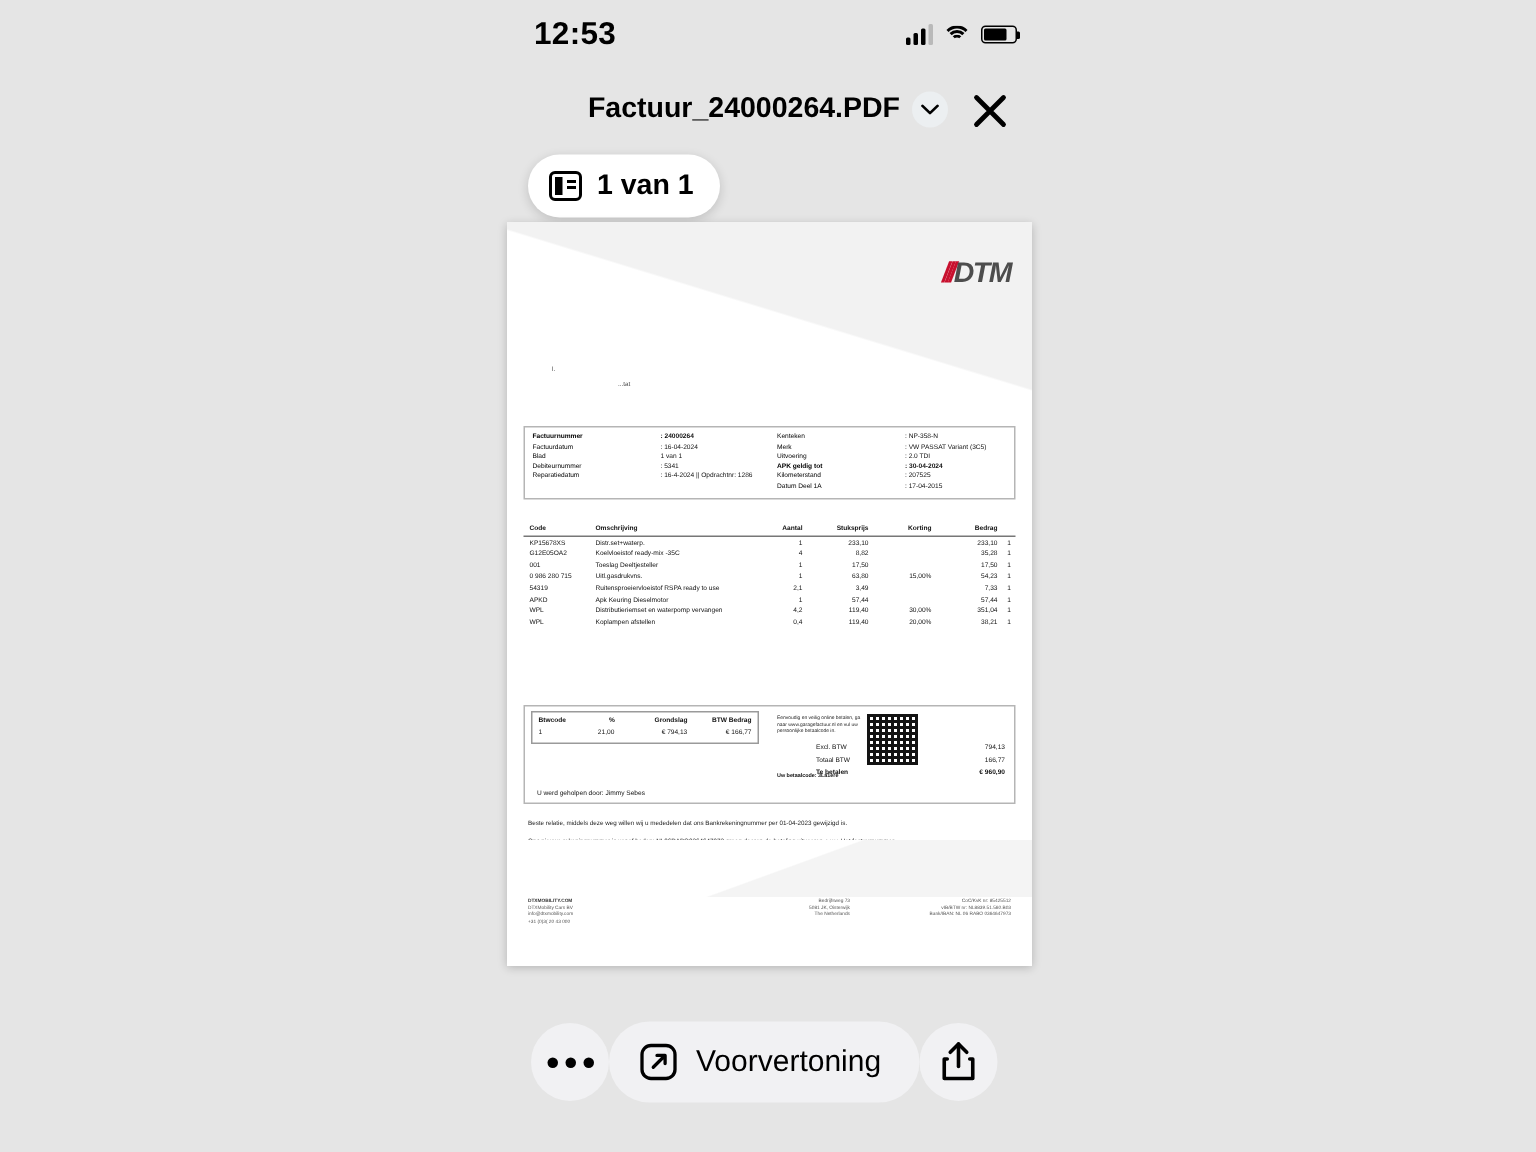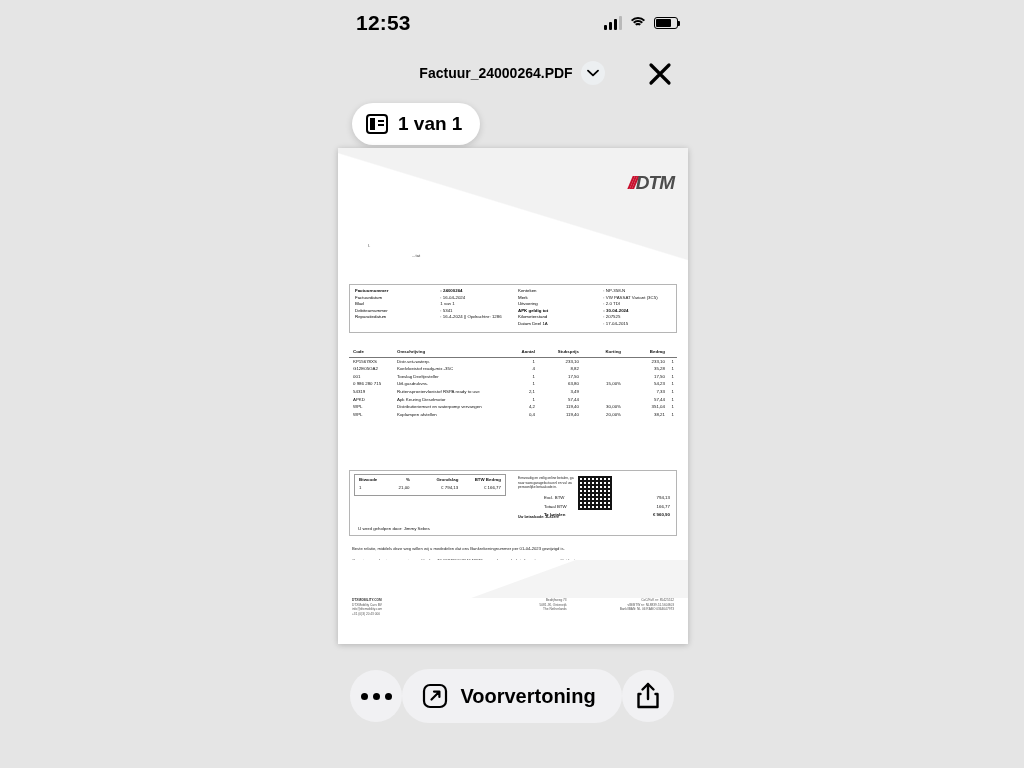--- a/index.html
+++ b/index.html
@@ -103,21 +103,21 @@
   .titlebar {
     position: absolute;
     top: 46px; left: 336px;
     width: 352px;
     height: 54px;
     display: flex;
     align-items: center;
     justify-content: center;
   }
   .doc-title {
-    font-size: 14px;
+    font-size: 19px;
     font-weight: bold;
     color: #000;
     white-space: nowrap;
   }
   .chevron-btn {
     width: 24px; height: 24px;
     margin-left: 8px;
     border-radius: 50%;
     background: #eceff1;
     display: flex;
@@ -377,29 +377,28 @@
   }
   .footer .fcol { flex: 1; }
   .footer .fcol.r { text-align: right; }
   .footer .fcol.last { text-align: right; }
   .footer .ftitle { font-weight: bold; color: #333; }
 
   
   .toolbar {
     position: absolute;
     left: 336px;
-    bottom: 16px;
+    bottom: 4px;
     width: 352px;
     height: 112px;
     display: flex;
     align-items: center;
-    justify-content: center;
+    justify-content: flex-start;
     padding: 0 18px;
     box-sizing: border-box;
-    font-weight: bold;
   }
   .round-btn {
     width: 52px; height: 52px;
     border-radius: 50%;
     background: #f1f1f3;
     display: flex;
     align-items: center;
     justify-content: center;
     cursor: pointer;
     flex: none;

